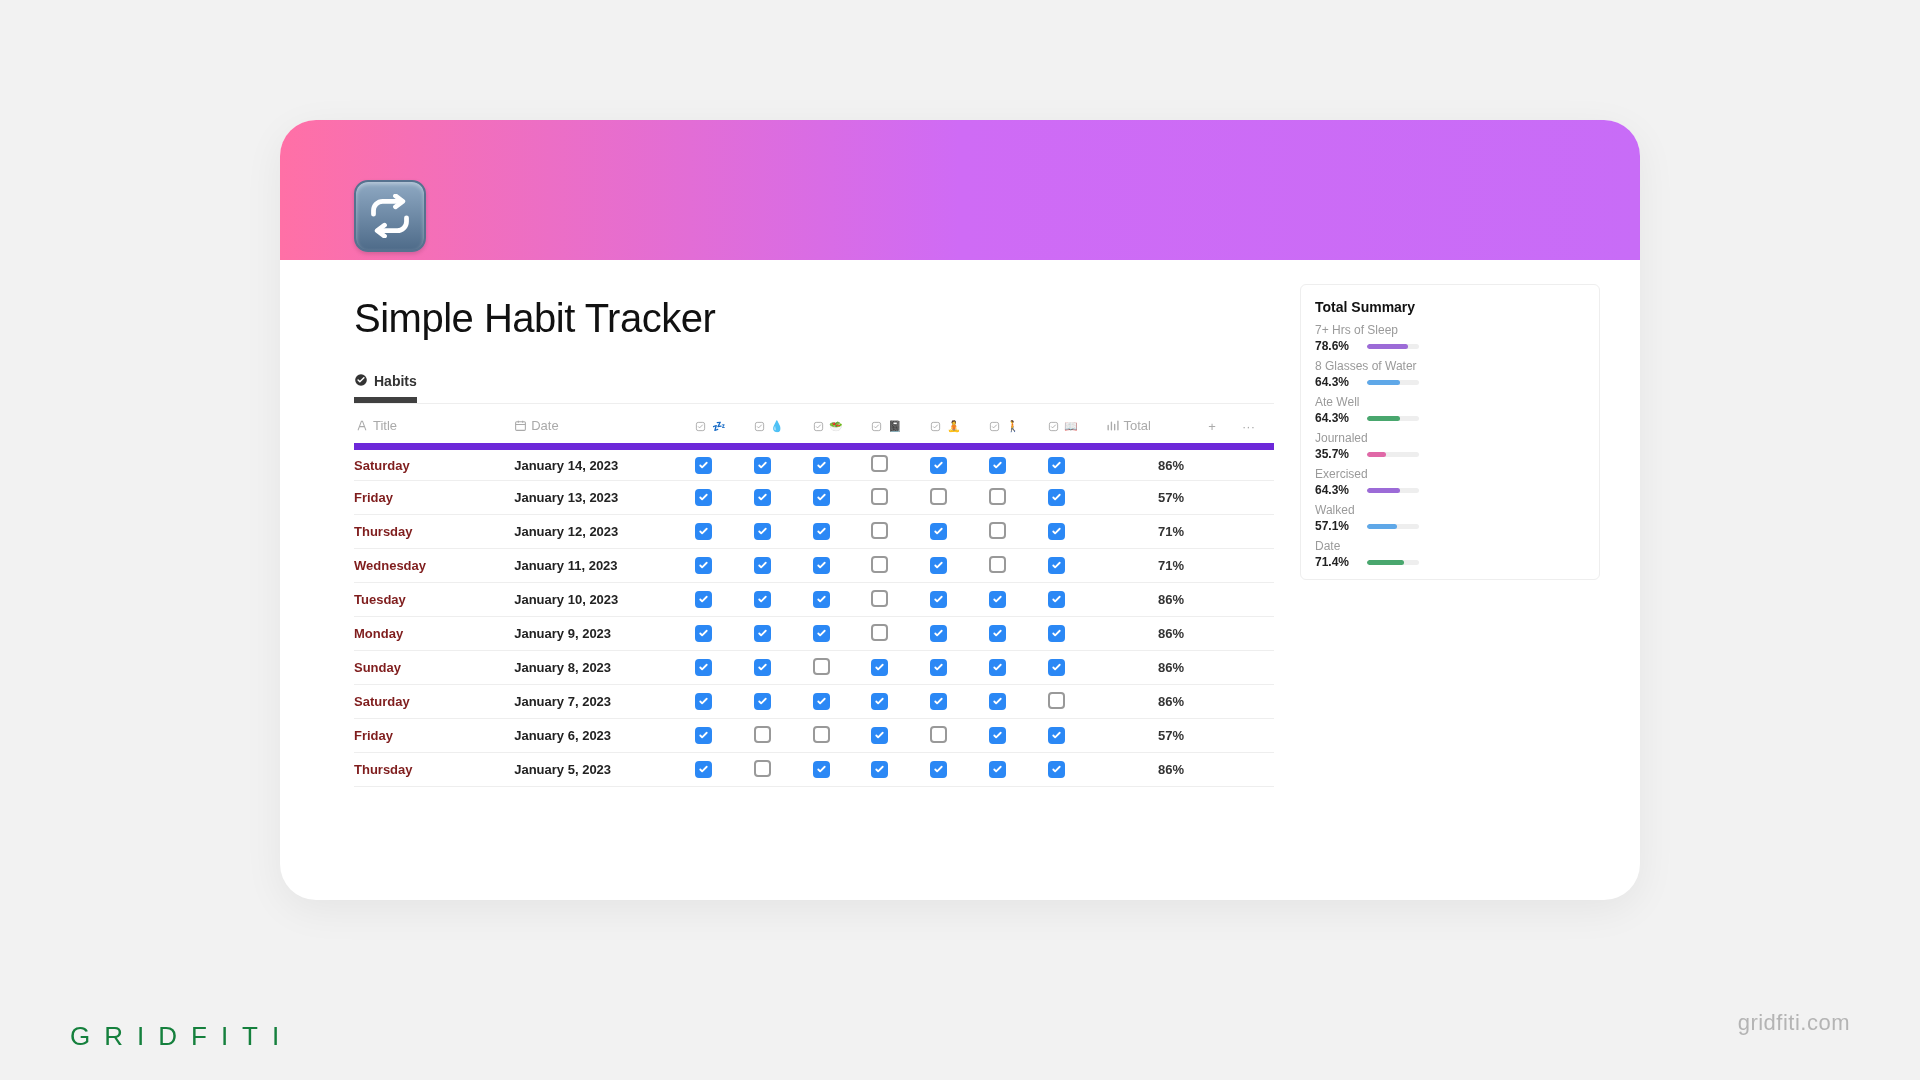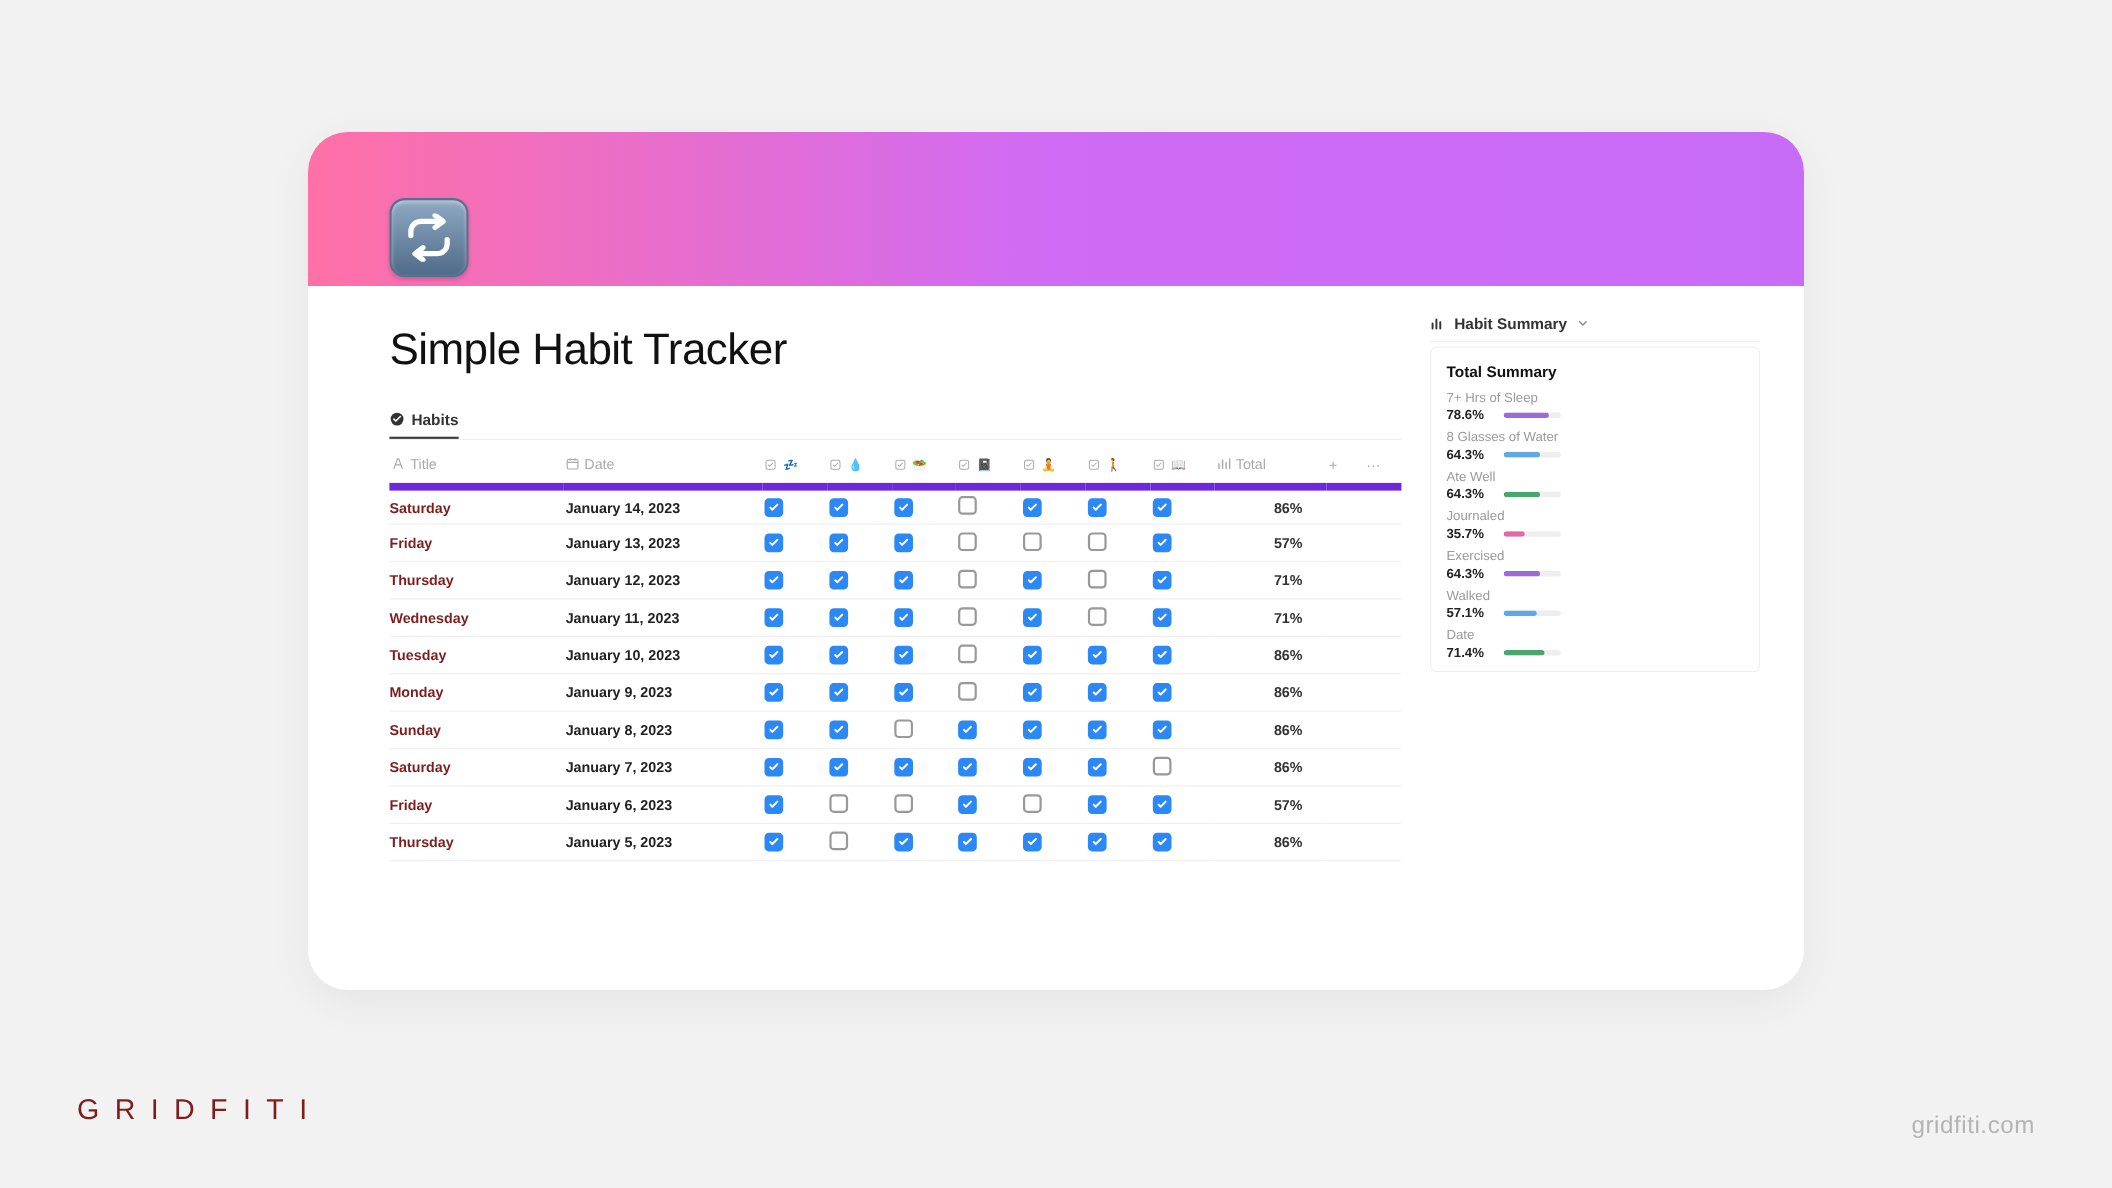--- a/index.html
+++ b/index.html
@@ -51,24 +51,24 @@
     margin:16px 0 26px 0;
   }
 
   .tabbar {
     display:flex; align-items:center; gap:22px;
     border-bottom:1px solid #eee;
     padding-bottom:0;
     margin-bottom:6px;
   }
   .tab {
-    display:flex; align-items:center; gap:6px;
+    display:flex; gap:6px;
     font-size:14px; font-weight:700; color:#333;
     padding:6px 0 8px;
-    border-bottom:2px solid #404040;
+    border-bottom:6px solid #404040;
     cursor:pointer;
   }
   .tab svg { display:block; }
 
   .sub-title {
     font-size:22px; font-weight:800; color:#111;
     margin:10px 0 4px;
   }
 
   
@@ -134,22 +134,22 @@
     font-size:14px; font-weight:800; color:#111;
   }
   .stat-label { font-size:12px; color:#9a9a9a; margin-top:6px; }
   .stat-row   { display:flex; align-items:center; gap:8px; margin-top:2px;}
   .stat-val   { font-size:12px; font-weight:700; color:#222; width:44px;}
   .bar-track  { flex:0 0 52px; height:5px; border-radius:3px; background:#eee; position:relative; overflow:hidden;}
   .bar-fill   { position:absolute; left:0; top:0; bottom:0; border-radius:3px; }
 
   
   .brand-l {
-    position:absolute; left:70px; bottom:56px;
-    color:#7f1d1d; font-size:26px; letter-spacing:14px; font-weight:300;
+    position:absolute; left:70px; bottom:28px;
+    color:#15803d; font-size:26px; letter-spacing:14px; font-weight:300;
   }
   .brand-r {
     position:absolute; right:70px; bottom:44px;
     color:#b4b4b4; font-size:22px; font-weight:500; letter-spacing:0.5px;
   }
 
   
   .ico-text { display:inline-flex; align-items:center; gap:4px; color:#aaa;}
   .ico-text svg { display:block; }
 </style>
@@ -635,29 +635,20 @@
                   </span></td>
                 <td class="total">86%</td>
                 <td></td>
                 <td></td>
               </tr>
             </tbody>
         </table>
       </div>
 
       <div class="summary-panel">
-        <div class="summary-tab">
-          <svg width="14" height="14" viewBox="0 0 24 24" fill="none">
-              <path d="M4 20V12M10 20V6M16 20V10" stroke="#333" stroke-width="3" stroke-linecap="round"></path>
-            </svg>
-          <span class="label">Habit Summary</span>
-          <svg width="12" height="12" viewBox="0 0 24 24" fill="none">
-              <path d="M6 9l6 6 6-6" stroke="#888" stroke-width="2.5" stroke-linecap="round" stroke-linejoin="round"></path>
-            </svg>
-        </div>
 
         <div class="summary-card">
           <h3>Total Summary</h3>
           <div id="summary-items">
               <div class="stat-label">7+ Hrs of Sleep</div>
               <div class="stat-row">
                 <div class="stat-val">78.6%</div>
                 <div class="bar-track">
                   <div class="bar-fill" style="width: 78.6%; background: rgb(156, 107, 215);"></div>
                 </div>

